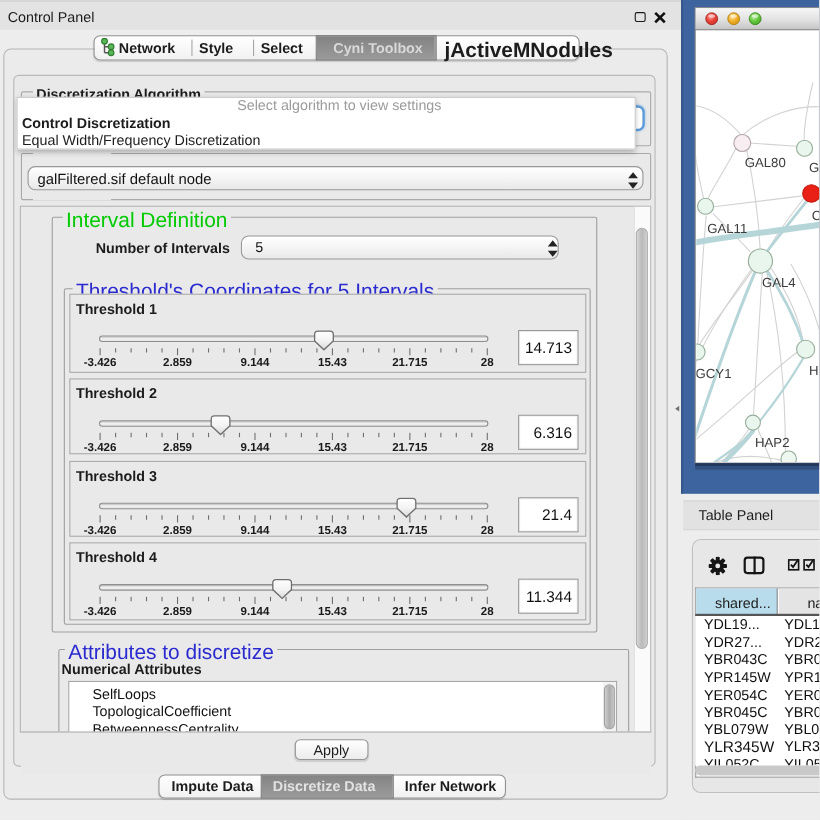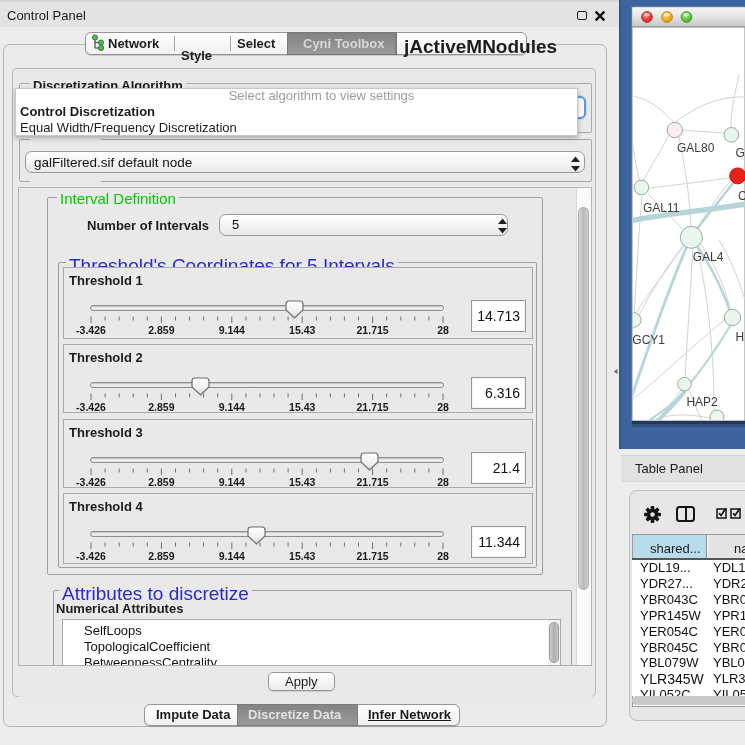--- a/index.html
+++ b/index.html
@@ -27,21 +27,21 @@
     <path d="M2.5 0.8 L6 4.3 L9.5 0.8 L11.2 2.5 L7.7 6 L11.2 9.5 L9.5 11.2 L6 7.7 L2.5 11.2 L0.8 9.5 L4.3 6 L0.8 2.5 Z" fill="#111"></path>
   </svg>
 <div class="abs" style="left:3px;top:44px;width:604px;height:683px;background:#ebebeb;border:1px solid #b5b5b5;border-radius:7px;"></div>
 <div class="abs" style="left:12px;top:68px;width:584px;height:629px;background:#e9e9e9;border:1px solid #b9b9b9;border-radius:5px;"></div>
 <div class="abs" style="left:85px;top:32px;width:442px;height:23px;background:linear-gradient(#ffffff,#f1f1f1);border:1px solid #949494;border-radius:6px;box-shadow:0 1px 1px rgba(0,0,0,0.15);"></div>
 <div class="abs" style="left:287px;top:32px;width:109px;height:23px;background:linear-gradient(#838383,#9a9a9a);border:1px solid #7a7a7a;"></div>
 <div class="abs" style="left:174px;top:36px;width:1px;height:15px;background:#a8a8a8;"></div>
 <div class="abs" style="left:230px;top:36px;width:1px;height:15px;background:#a8a8a8;"></div>
 <div class="abs" style="left:396px;top:32px;width:1px;height:23px;background:#7a7a7a;"></div>
 <div class="lbl" style="left:108px;top:36px;font-weight:600;font-size:13px;">Network</div>
-<div class="lbl" style="left:181px;top:48px;font-weight:600;font-size:13px;">Style</div>
+<div class="lbl" style="left:181px;top:36px;font-weight:600;font-size:13px;">Style</div>
 <div class="lbl" style="left:237px;top:36px;font-weight:600;font-size:13px;">Select</div>
 <div class="lbl" style="left:303px;top:36px;font-weight:600;font-size:13px;color:#d9d9d9;">Cyni Toolbox</div>
 <div class="lbl" style="left:404px;top:36px;font-weight:600;font-size:19px;">jActiveMNodules</div>
 <svg class="abs" style="left:91px;top:34px;" width="14" height="18" viewBox="0 0 14 18">
 <line x1="4" y1="4" x2="4" y2="14" stroke="#555" stroke-width="1.3"></line>
 <line x1="4" y1="8.5" x2="9" y2="8.5" stroke="#555" stroke-width="1.3"></line>
 <line x1="4" y1="14" x2="9" y2="14" stroke="#555" stroke-width="1.3"></line>
 <circle cx="4" cy="3.5" r="2.6" fill="#58b558" stroke="#2f7d2f" stroke-width="1"></circle>
 <circle cx="10" cy="8.5" r="2.6" fill="#58b558" stroke="#2f7d2f" stroke-width="1"></circle>
 <circle cx="10" cy="14" r="2.6" fill="#58b558" stroke="#2f7d2f" stroke-width="1"></circle>
@@ -54,21 +54,21 @@
 <div class="combo" style="left:25px;top:151px;width:560px;height:22px;"></div>
 <div class="ctext" style="left:34px;top:155px;font-size:13.5px;">galFiltered.sif default node</div>
 <svg class="abs" style="left:570px;top:156px;" width="11" height="16" viewBox="0 0 11 16">
     <path d="M5.5 0.5 L10 6 L1 6 Z" fill="#222"></path>
     <path d="M5.5 15.5 L10 10 L1 10 Z" fill="#222"></path>
   </svg>
 <div class="abs" style="left:18px;top:187px;width:574px;height:479px;border:1px solid #b5b5b5;background:#e9e9e9;"></div>
 <div class="abs" style="left:576px;top:188px;width:15px;height:477px;background:#fafafa;border-left:1px solid #d9d9d9;"></div>
 <div class="abs" style="left:578px;top:207px;width:11px;height:383px;background:linear-gradient(90deg,#d6d6d6,#b9b9b9 50%,#cfcfcf);border:1px solid #ababab;border-radius:6px;"></div>
 <div class="group" style="left:47px;top:197px;width:496px;height:378px;border-color:#9f9f9f;">
-    <div class="gtitle" style="left:9px;color:#00cb00;font-size:15px;">Interval Definition</div>
+    <div class="gtitle" style="left:9px;color:#00cb00;font-size:19px;">Interval Definition</div>
   </div>
 <div class="lbl b" style="left:87px;top:218px;">Number of Intervals</div>
 <div class="combo" style="left:219px;top:214px;width:289px;height:22px;"></div>
 <div class="ctext" style="left:232px;top:217px;">5</div>
 <svg class="abs" style="left:497px;top:218px;" width="11" height="16" viewBox="0 0 11 16">
     <path d="M5.5 0.5 L10 6 L1 6 Z" fill="#222"></path>
     <path d="M5.5 15.5 L10 10 L1 10 Z" fill="#222"></path>
   </svg>
 <div class="group" style="left:58px;top:262px;width:479px;height:306px;border-color:#9f9f9f;">
     <div class="gtitle" style="left:7px;color:#2a2ad0;">Threshold's Coordinates for 5 Intervals</div>
@@ -283,23 +283,23 @@
 <div class="ctext" style="left:84px;top:655px;height:12px;overflow:hidden;">BetweennessCentrality</div>
 <div class="abs" style="left:548px;top:620px;width:12px;height:47px;background:#f2f2f2;"></div>
 <div class="abs" style="left:549px;top:622px;width:10px;height:41px;background:linear-gradient(90deg,#cecece,#aeaeae 50%,#c6c6c6);border:1px solid #a0a0a0;border-radius:5px;"></div>
 <div class="abs" style="left:19px;top:665px;width:573px;height:38px;background:#e9e9e9;border-top:1px solid #b0b0b0;"></div>
 <div class="abs" style="left:268px;top:672px;width:67px;height:19px;background:linear-gradient(#ffffff,#ececec);border:1px solid #969696;border-radius:5px;box-shadow:0 1px 1px rgba(0,0,0,0.12);"></div>
 <div class="lbl" style="left:285px;top:674px;font-weight:400;">Apply</div>
 <div class="abs" style="left:144px;top:704px;width:316px;height:22px;background:linear-gradient(#ffffff,#f1f1f1);border:1px solid #949494;border-radius:6px;box-shadow:0 1px 1px rgba(0,0,0,0.15);"></div>
 <div class="abs" style="left:237px;top:704px;width:121px;height:22px;background:linear-gradient(#848484,#9b9b9b);border:1px solid #7a7a7a;"></div>
 <div class="lbl" style="left:156px;top:707px;font-weight:600;">Impute Data</div>
 <div class="lbl" style="left:248px;top:707px;font-weight:600;color:#e2e2e2;">Discretize Data</div>
-<div class="lbl" style="left:368px;top:707px;font-weight:600;text-decoration:underline;">Infer Network</div>
+<div class="lbl" style="left:368px;top:707px;font-weight:600;">Infer Network</div>
 <div class="abs" style="left:15px;top:88px;width:563px;height:48px;background:#fff;border:1px solid #c8c8c8;box-shadow:0 2px 5px rgba(0,0,0,0.28);z-index:50;"></div>
-<div class="abs" style="left:14px;top:88px;width:615px;height:16px;z-index:51;text-align:center;font-size:13px;color:#9b9b9b;">Select algorithm to view settings</div>
+<div class="abs" style="left:1px;top:88px;width:615px;height:16px;z-index:51;text-align:center;font-size:13px;color:#9b9b9b;">Select algorithm to view settings</div>
 <div class="lbl b" style="left:20px;top:104px;z-index:51;">Control Discretization</div>
 <div class="lbl" style="left:20px;top:120px;z-index:51;">Equal Width/Frequency Discretization</div>
 <svg class="abs" style="left:613px;top:368px;" width="5" height="7" viewBox="0 0 5 7">
     <path d="M4.5 0.8 L0.8 3.5 L4.5 6.2 Z" fill="#6f6f6f"></path>
   </svg>
 <svg class="abs" style="left:619px;top:0;" width="126" height="449" viewBox="0 0 126 449">
 <defs>
 <linearGradient id="tbar" x1="0" y1="0" x2="0" y2="1">
         <stop offset="0" stop-color="#f6f6f6"></stop>
         <stop offset="0.5" stop-color="#e3e3e3"></stop>

